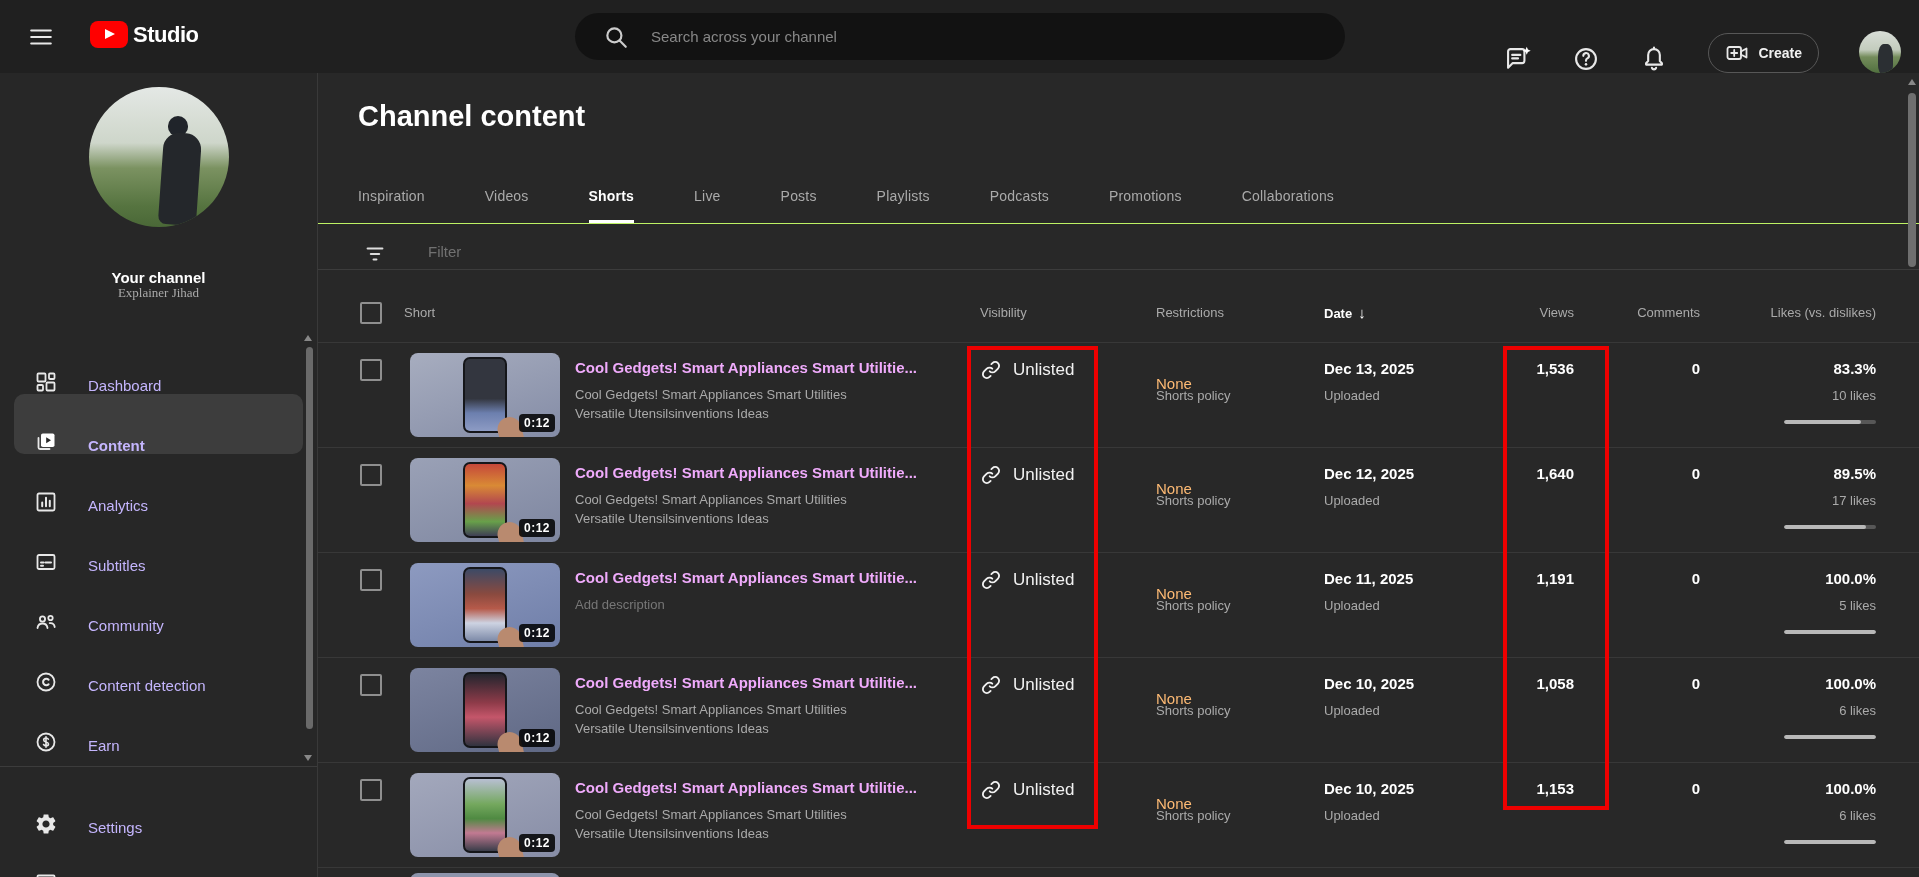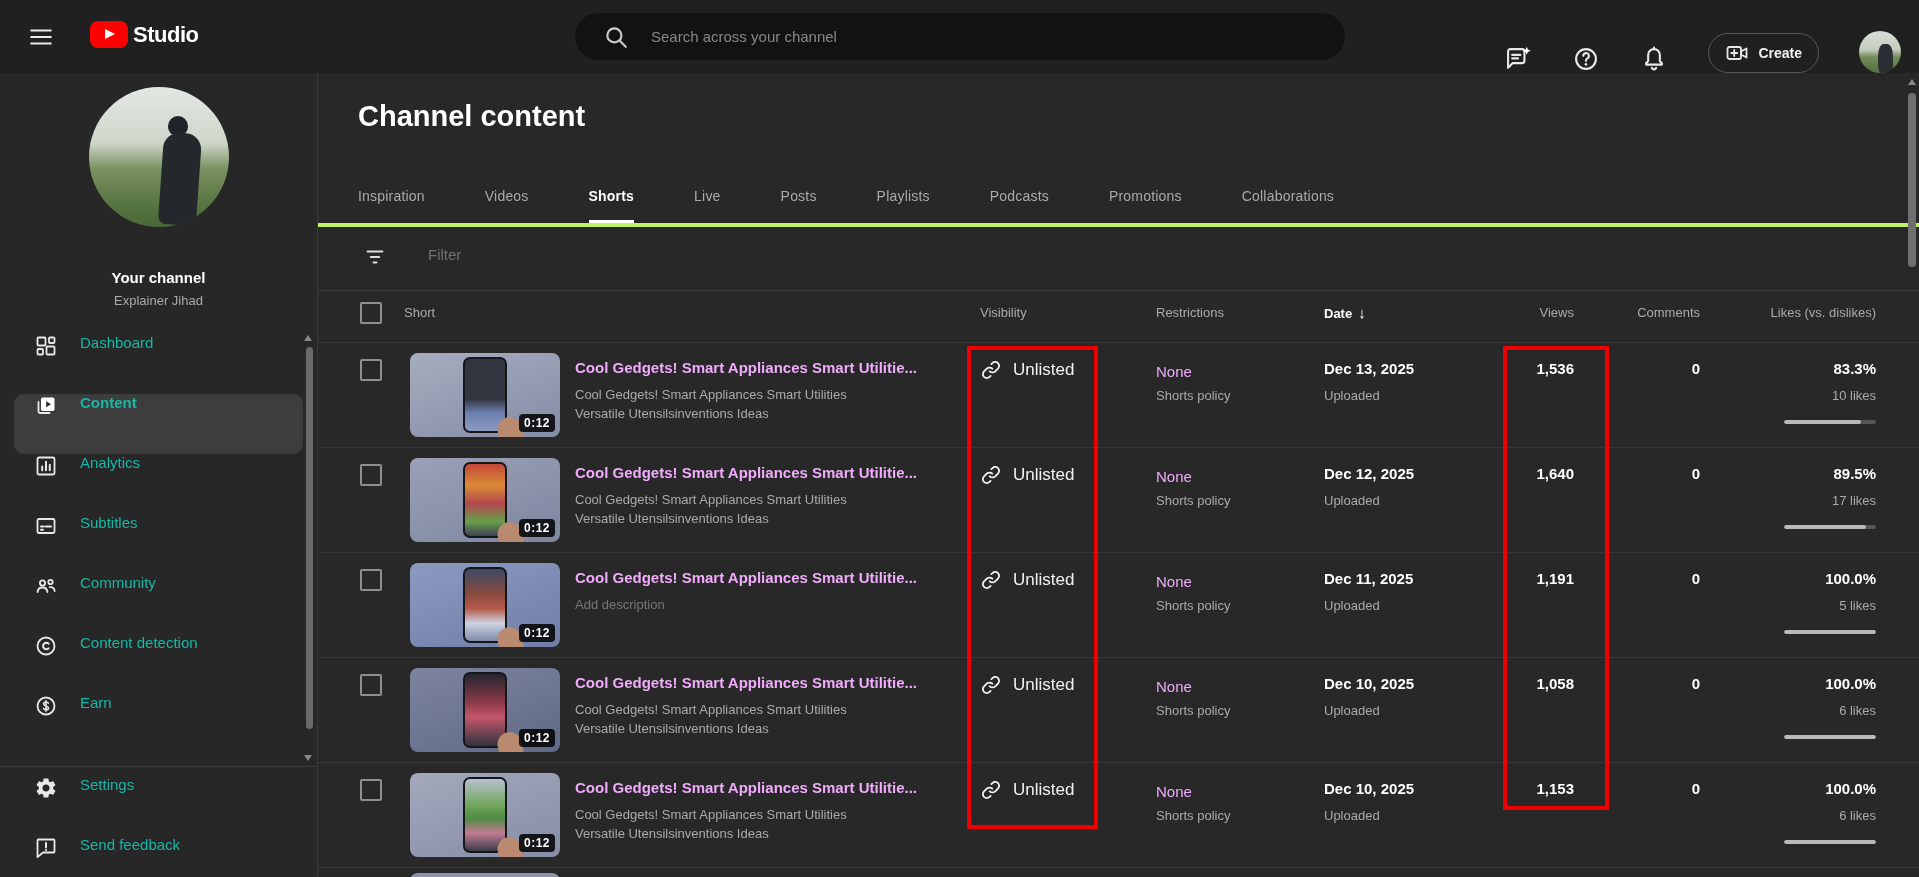--- a/index.html
+++ b/index.html
@@ -34,45 +34,45 @@
   .sidebar{position:absolute;left:0;top:73px;width:318px;height:804px;background:#272727;
       border-right:1px solid #393939;box-sizing:border-box;}
   .side-avatar{position:absolute;left:50%;transform:translateX(-50%);top:14px;width:140px;height:140px;
       border-radius:50%;overflow:hidden;cursor:pointer;
       background:linear-gradient(180deg,#e4e8e5 0%,#ced6ca 40%,#7b9261 58%,#567440 85%,#4a6837 100%);}
   .side-avatar::before{content:"";position:absolute;left:57%;top:21%;width:20px;height:20px;
       background:#20242a;border-radius:50% 50% 45% 45%;}
   .side-avatar::after{content:"";position:absolute;left:52%;top:33%;width:38px;height:92px;
       background:#24272b;border-radius:16px 16px 8px 8px;transform:rotate(4deg);}
   .channel-title{position:absolute;top:196px;width:100%;text-align:center;font-size:15px;font-weight:bold;}
-  .channel-sub{position:absolute;top:220px;width:100%;text-align:center;font-size:13px;color:#aaa;}
+  .channel-sub{position:absolute;top:212px;width:100%;text-align:center;font-size:13px;color:#aaa;font-family:Liberation Serif, serif;}
   .nav{position:absolute;top:261px;left:0;width:100%;}
-  .nav-item{height:60px;display:flex;align-items:flex-start;padding-left:34px;gap:22px;font-size:15px;
-      color:#14b8a6;cursor:pointer;}
+  .nav-item{height:60px;display:flex;align-items:flex-end;padding-left:34px;gap:30px;font-size:15px;
+      color:#c4b5fd;cursor:pointer;}
   .nav-item.sel{background:#3d3d3d;border-radius:10px;margin:0 14px;padding-left:20px;font-weight:bold;}
   .nav-icon{width:24px;height:24px;flex:0 0 24px;}
   .nav-divider{position:absolute;top:693px;left:0;width:100%;border-top:1px solid #3c3c3c;}
   .nav-footer{position:absolute;top:703px;left:0;width:100%;}
   .side-scroll-up{position:absolute;right:5px;top:262px;width:0;height:0;cursor:pointer;
       border-left:4px solid transparent;border-right:4px solid transparent;border-bottom:6px solid #888;}
   .side-scroll-thumb{position:absolute;right:4px;top:274px;width:7px;height:382px;background:#6a6a6a;
       border-radius:4px;cursor:pointer;}
   .side-scroll-down{position:absolute;right:5px;top:682px;width:0;height:0;cursor:pointer;
       border-left:4px solid transparent;border-right:4px solid transparent;border-top:6px solid #888;}
 
   
   .main{position:absolute;left:318px;top:73px;width:1601px;height:804px;background:#282828;overflow:hidden;}
   .page-title{position:absolute;left:40px;top:27px;font-size:29px;font-weight:bold;}
   .tabs{position:absolute;left:40px;top:95px;height:55px;display:flex;gap:60px;align-items:stretch;}
   .tab{font-size:14px;color:#aaa;display:flex;align-items:center;position:relative;cursor:pointer;
       letter-spacing:.2px;}
   .tab.active{color:#fff;font-weight:bold;}
   .tab.active::after{content:"";position:absolute;left:0;right:0;bottom:0;height:3px;background:#fff;}
-  .filter-row{position:absolute;left:0;top:150px;width:100%;height:68px;
-      border-top:4px solid #bef264;border-bottom:1px solid #3c3c3c;box-sizing:border-box;}
+  .filter-row{position:absolute;left:0;top:150px;width:100%;height:47px;
+      border-top:1px solid #bef264;border-bottom:1px solid #3c3c3c;box-sizing:border-box;}
   .filter-icon{position:absolute;left:46px;top:19px;cursor:pointer;}
   .filter-input{position:absolute;left:108px;top:18px;background:transparent;border:none;outline:none;
       color:#eee;font-size:15px;width:400px;font-family:inherit;}
   .filter-input::placeholder{color:#717171;}
 
   .cb{position:absolute;width:18px;height:18px;border:2px solid #8f8f8f;border-radius:2px;
       background:transparent;cursor:pointer;}
   .thead{position:absolute;left:0;top:210px;width:100%;height:59px;}
   .thead .cb{left:42px;top:19px;}
   .th{position:absolute;top:0;height:59px;line-height:59px;font-size:13px;color:#aaa;cursor:pointer;}
@@ -103,21 +103,21 @@
   .s5{background:linear-gradient(180deg,#b8bfd2 0%,#74a85e 35%,#4f8a42 55%,#c27a92 75%,#3a3d49 100%);}
   .dur{position:absolute;right:5px;bottom:5px;background:rgba(0,0,0,.85);color:#fff;font-weight:bold;
       font-size:12px;padding:2px 5px;border-radius:4px;letter-spacing:.5px;}
   .vtitle{position:absolute;left:257px;top:16px;width:370px;font-size:15px;font-weight:bold;
       color:#f0abfc;white-space:nowrap;cursor:pointer;}
   .vdesc1{position:absolute;left:257px;top:44px;font-size:13px;color:#aaa;}
   .vdesc2{position:absolute;left:257px;top:63px;font-size:13px;color:#aaa;}
   .dim{color:#777;}
   .vis{position:absolute;left:662px;top:16px;display:flex;align-items:center;gap:11px;font-size:17px;
       color:#f1f1f1;cursor:pointer;}
-  .restr1{position:absolute;left:838px;top:20px;font-size:15px;color:#f0abfc;}
+  .restr1{position:absolute;left:838px;top:32px;font-size:15px;color:#fdba74;}
   .restr2{position:absolute;left:838px;top:45px;font-size:13px;color:#aaa;}
   .date1{position:absolute;left:1006px;top:17px;font-size:15px;font-weight:bold;}
   .date2{position:absolute;left:1006px;top:45px;font-size:13px;color:#aaa;}
   .views-v{position:absolute;right:345px;top:17px;font-size:15px;font-weight:bold;text-align:right;}
   .comments-v{position:absolute;right:219px;top:17px;font-size:15px;font-weight:bold;text-align:right;}
   .pct{position:absolute;right:43px;top:17px;font-size:15px;font-weight:bold;text-align:right;}
   .likes-sub{position:absolute;right:43px;top:45px;font-size:13px;color:#aaa;text-align:right;}
   .bar{position:absolute;right:43px;top:77px;width:92px;height:4px;background:#575757;border-radius:2px;
       overflow:hidden;}
   .bar-fill{height:100%;background:#b9b9b9;border-radius:2px;}

